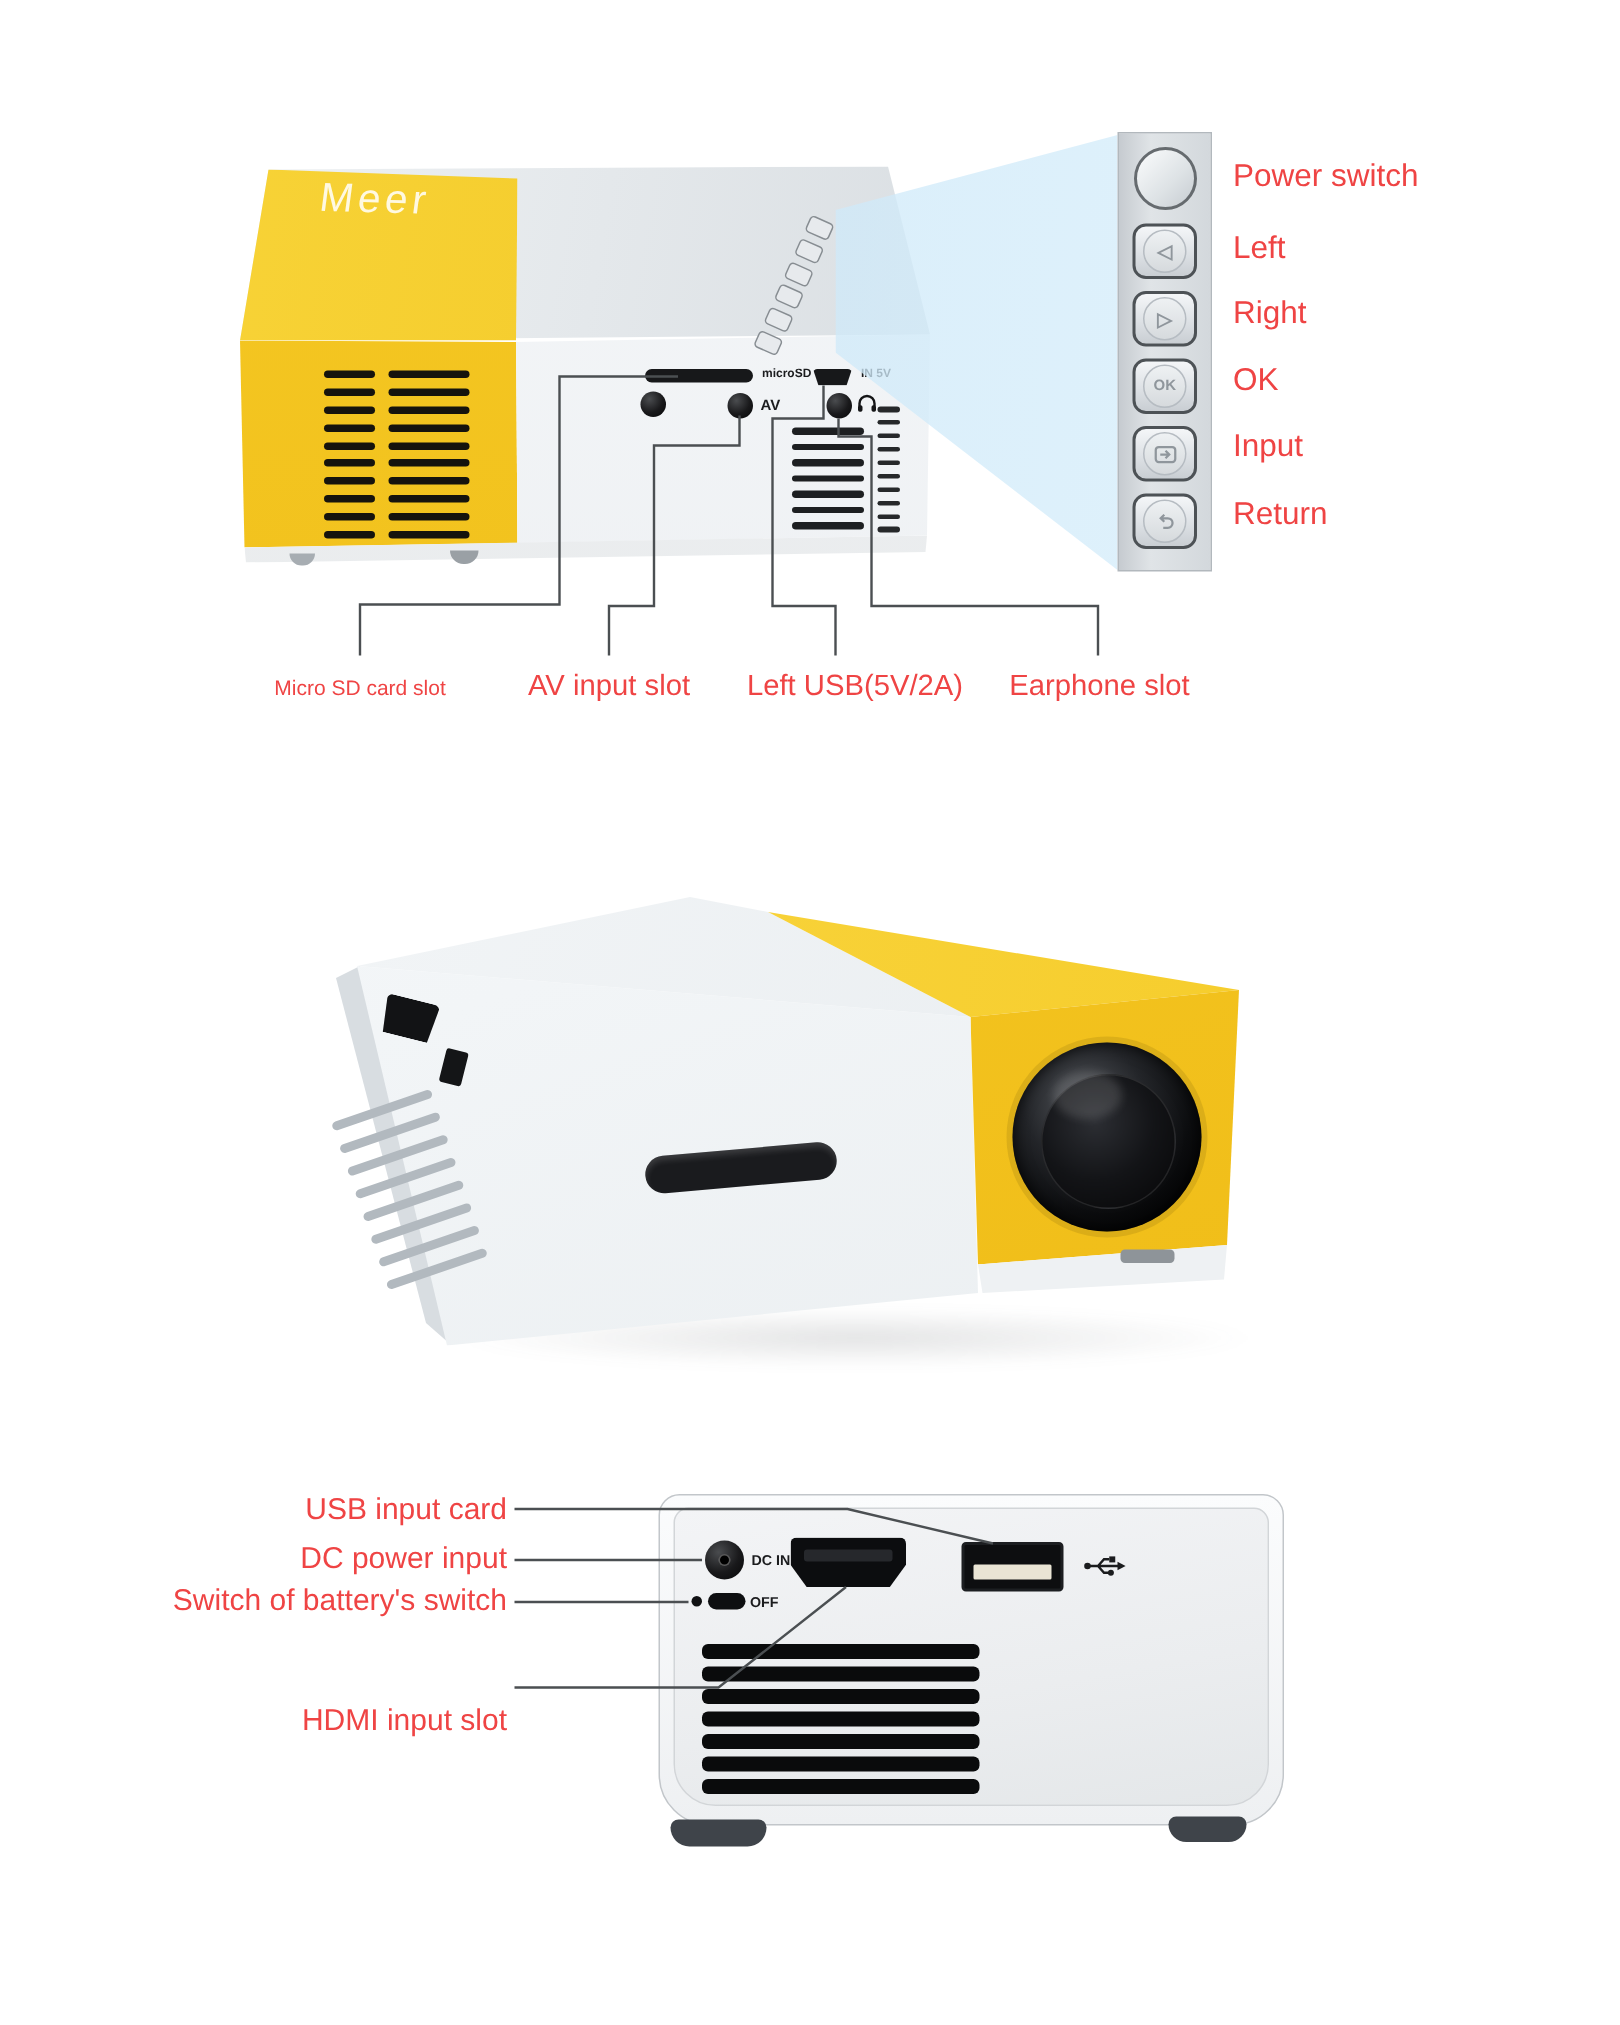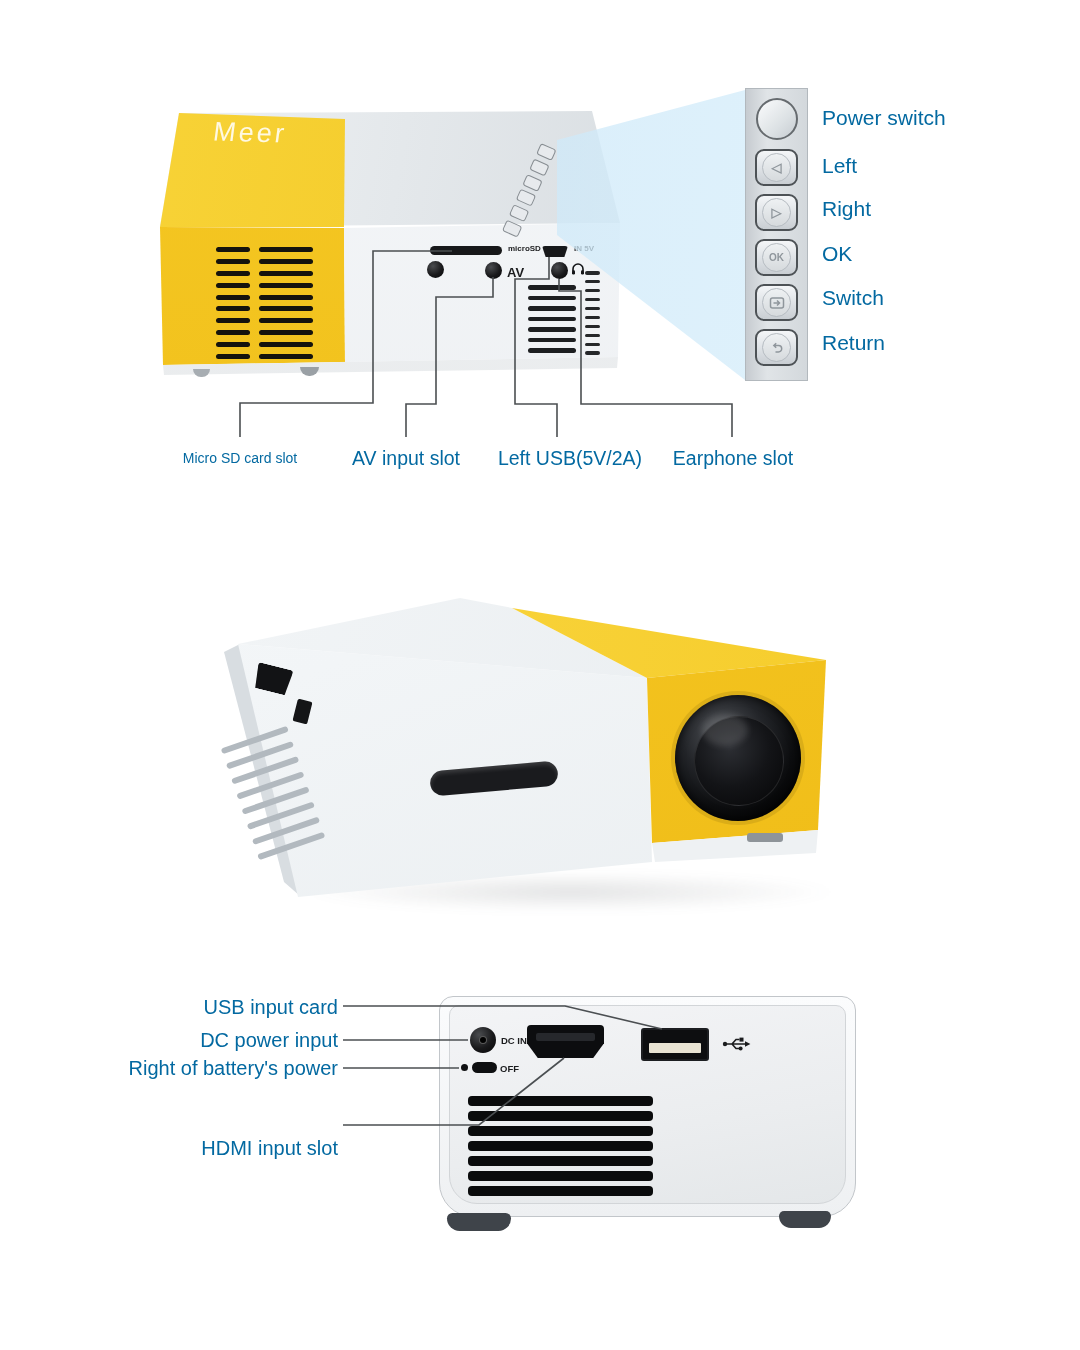--- a/index.html
+++ b/index.html
@@ -1,20 +1,20 @@
 <!DOCTYPE html>
 <html><head>
 <meta charset="utf-8">
 <style>
   html,body{margin:0;padding:0;background:#ffffff;}
   .stage{position:relative;width:1080px;height:1350px;background:#ffffff;overflow:hidden;
          font-family:"Liberation Sans", sans-serif;}
   .abs{position:absolute;}
   .layer{position:absolute;left:0;top:0;width:1080px;height:1350px;}
-  .lbl{position:absolute;color:#0369a1;white-space:nowrap;transform:translateY(-50%);}
+  .lbl{position:absolute;color:#ef4444;white-space:nowrap;transform:translateY(-50%);}
   .lbl.center{transform:translate(-50%,-50%);}
   .lbl.right{transform:translateY(-50%);text-align:right;}
   .tinymark{position:absolute;font-weight:bold;color:#1b1c1e;white-space:nowrap;}
   .jack{position:absolute;border-radius:50%;
         background:radial-gradient(circle at 35% 30%, #4a4c4f 0%, #19191b 55%, #060607 100%);}
   [data-vent]{position:absolute;display:flex;flex-direction:column;justify-content:space-between;}
   .slat{display:block;width:100%;height:var(--sh,5px);background:var(--sc,#121212);border-radius:4px;}
   .panel-btn{width:43px;height:37px;border-radius:9px;border:2.5px solid #4d5256;
              background:linear-gradient(180deg,#f4f6f8 0%,#dde1e5 55%,#c9ced3 100%);
              display:flex;align-items:center;justify-content:center;box-sizing:border-box;}
@@ -73,21 +73,21 @@
         <i class="slat"></i>
         <i class="slat"></i>
         <i class="slat"></i>
         <i class="slat"></i>
       </div>
 
     <div class="abs" style="left:430px;top:246px;width:72px;height:9px;background:#17181a;border-radius:5px;"></div>
     <div class="tinymark" style="left:508px;top:244px;font-size:8px;">microSD</div>
     <div class="jack" style="left:427px;top:261px;width:17px;height:17px;"></div>
     <div class="jack" style="left:485px;top:262px;width:17px;height:17px;"></div>
-    <div class="tinymark" style="left:507px;top:265px;font-size:13px;">AV</div>
+    <div class="tinymark" style="left:507px;top:265px;font-size:10px;">AV</div>
     <div class="abs" style="left:542px;top:246px;width:26px;height:11px;background:#17181a;
                 clip-path:polygon(0% 0%,100% 0%,86% 100%,14% 100%);border-radius:3px;"></div>
     <div class="tinymark" style="left:574px;top:244px;font-size:8px;">IN 5V</div>
     <div class="jack" style="left:551px;top:262px;width:17px;height:17px;"></div>
     <span class="abs" style="left:571px;top:262px;">
       <svg width="14" height="14" viewBox="0 0 14 14">
         <path d="M2 9 V7 a5 5 0 0 1 10 0 v2" fill="none" stroke="#141517" stroke-width="1.6"></path>
         <rect x="1" y="8.2" width="3" height="4.3" rx="1.2" fill="#141517"></rect>
         <rect x="10" y="8.2" width="3" height="4.3" rx="1.2" fill="#141517"></rect>
       </svg>
@@ -166,21 +166,21 @@
           </svg>
             </span>
           </div>
       </div>
     </div>
 
     <div class="lbl" style="left:822px;top:118px;font-size:21px;">Power switch</div>
     <div class="lbl" style="left:822px;top:166px;font-size:21px;">Left</div>
     <div class="lbl" style="left:822px;top:209px;font-size:21px;">Right</div>
     <div class="lbl" style="left:822px;top:254px;font-size:21px;">OK</div>
-    <div class="lbl" style="left:822px;top:298px;font-size:21px;">Switch</div>
+    <div class="lbl" style="left:822px;top:298px;font-size:21px;">Input</div>
     <div class="lbl" style="left:822px;top:343px;font-size:21px;">Return</div>
 
     <svg class="layer" style="pointer-events:none;" width="1080" height="1350">
       <polyline points="452,251 373,251 373,403 240,403 240,437" fill="none" stroke="#4b4f52" stroke-width="1.6"></polyline>
       <polyline points="493,277 493,297 436,297 436,404 406,404 406,437" fill="none" stroke="#4b4f52" stroke-width="1.6"></polyline>
       <polyline points="549,257 549,279 515,279 515,404 557,404 557,437" fill="none" stroke="#4b4f52" stroke-width="1.6"></polyline>
       <polyline points="559,279 559,291 581,291 581,404 732,404 732,437" fill="none" stroke="#4b4f52" stroke-width="1.6"></polyline>
     </svg>
 
     <div class="lbl center" style="left:240px;top:458px;font-size:14px;">Micro SD card slot</div>
@@ -291,17 +291,17 @@
 
     <svg class="layer" style="pointer-events:none;" width="1080" height="1350">
       <polyline points="343,1006 565,1006 662,1029" fill="none" stroke="#4b4f52" stroke-width="1.6"></polyline>
       <polyline points="343,1040 468,1040" fill="none" stroke="#4b4f52" stroke-width="1.6"></polyline>
       <polyline points="343,1068 459,1068" fill="none" stroke="#4b4f52" stroke-width="1.6"></polyline>
       <polyline points="343,1125 479,1125 564,1058" fill="none" stroke="#4b4f52" stroke-width="1.6"></polyline>
     </svg>
 
     <div class="lbl right" style="left:8px;top:1007px;width:330px;font-size:20px;">USB input card</div>
     <div class="lbl right" style="left:8px;top:1040px;width:330px;font-size:20px;">DC power input</div>
-    <div class="lbl right" style="left:8px;top:1068px;width:330px;font-size:20px;">Right of battery's power</div>
+    <div class="lbl right" style="left:8px;top:1068px;width:330px;font-size:20px;">Switch of battery's switch</div>
     <div class="lbl right" style="left:8px;top:1148px;width:330px;font-size:20px;">HDMI input slot</div>
   </div>
 
 </div>
 
 </body></html>

